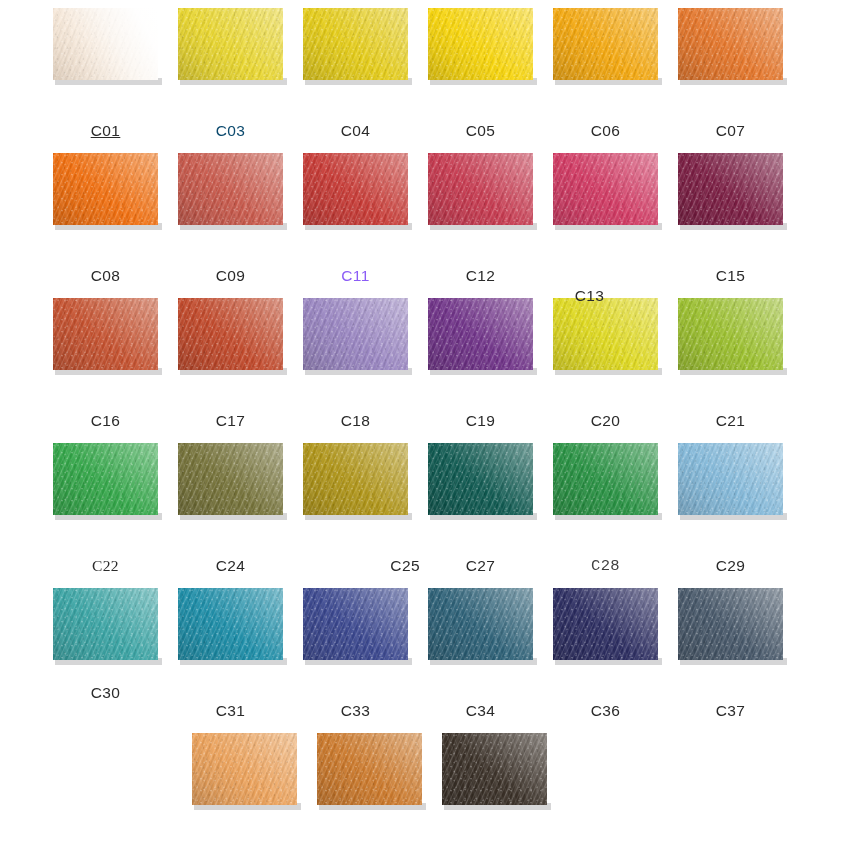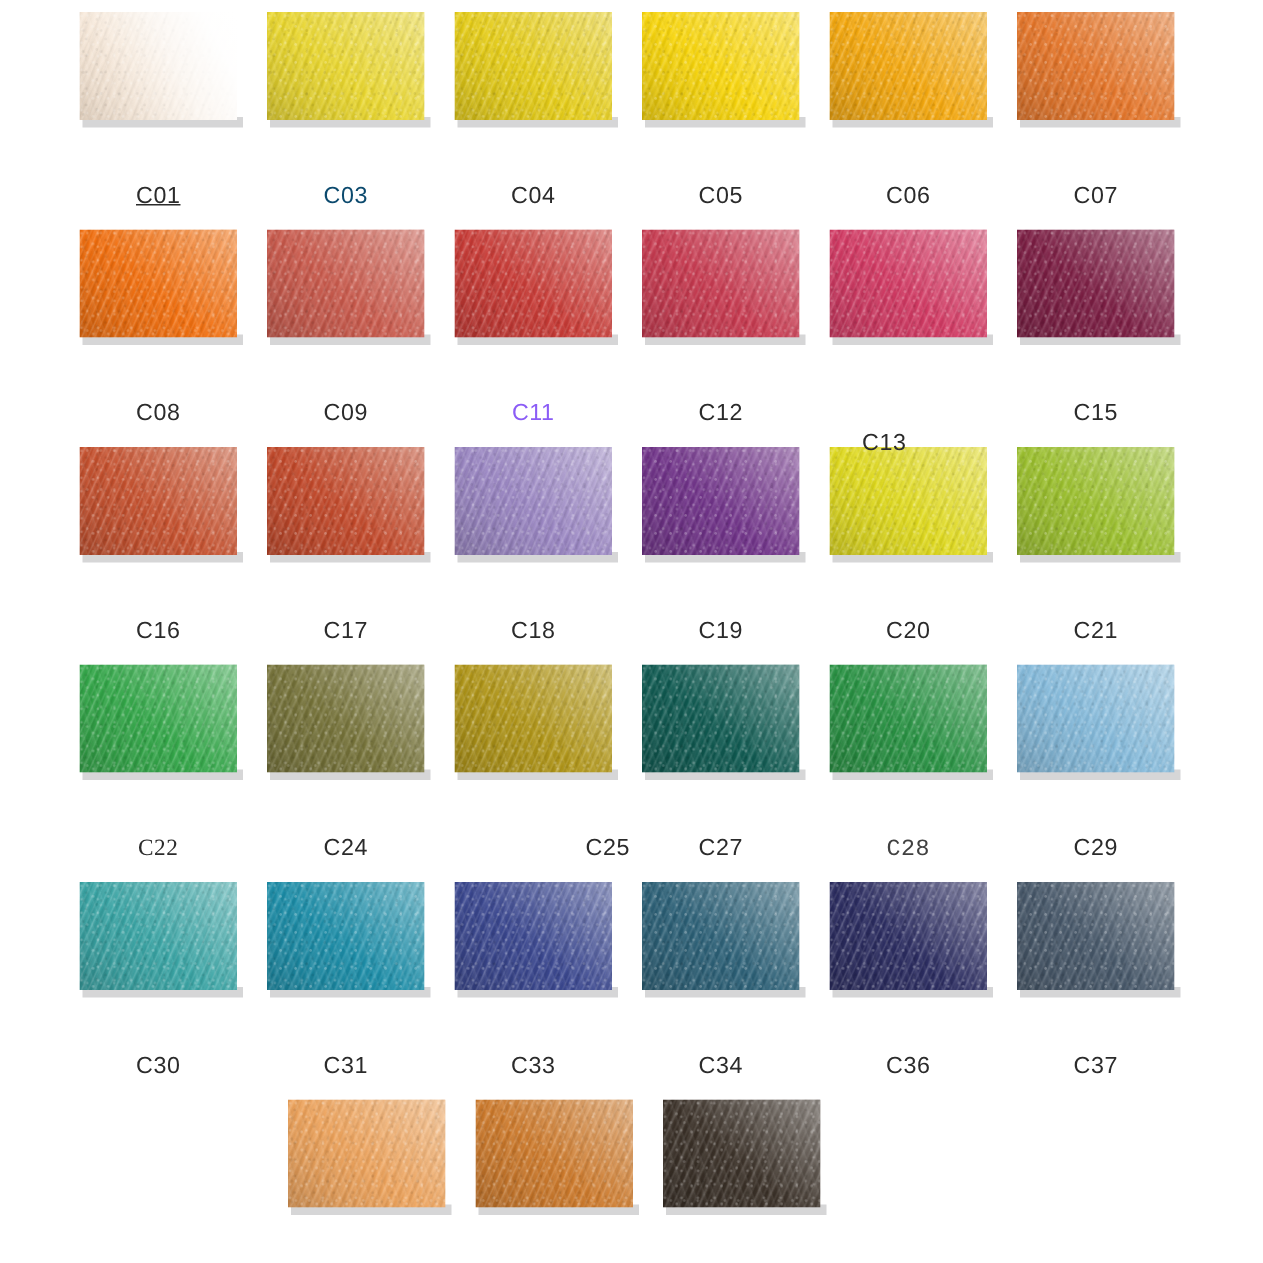--- a/index.html
+++ b/index.html
@@ -543,19 +543,19 @@
     <div class="swatch-label" style="left: 291px; top: 412px; color: rgb(43, 43, 43);">C18</div>
     <div class="swatch-label" style="left: 416px; top: 412px; color: rgb(43, 43, 43);">C19</div>
     <div class="swatch-label" style="left: 541px; top: 412px; color: rgb(43, 43, 43);">C20</div>
     <div class="swatch-label" style="left: 666px; top: 412px; color: rgb(43, 43, 43);">C21</div>
     <div class="swatch-label" style="left: 41px; top: 557px; color: rgb(43, 43, 43); font-family: Liberation Serif, serif;">C22</div>
     <div class="swatch-label" style="left: 166px; top: 557px; color: rgb(43, 43, 43);">C24</div>
     <div class="swatch-label" style="left: 291px; top: 557px; color: rgb(43, 43, 43); text-align: right;">C25</div>
     <div class="swatch-label" style="left: 416px; top: 557px; color: rgb(43, 43, 43);">C27</div>
     <div class="swatch-label" style="left: 541px; top: 557px; color: #404040; font-family: Liberation Mono, monospace;">C28</div>
     <div class="swatch-label" style="left: 666px; top: 557px; color: rgb(43, 43, 43);">C29</div>
-    <div class="swatch-label" style="left: 41px; top: 702px; color: rgb(43, 43, 43);">C30</div>
+    <div class="swatch-label" style="left: 41px; top: 684px; color: rgb(43, 43, 43);">C30</div>
     <div class="swatch-label" style="left: 166px; top: 702px; color: rgb(43, 43, 43);">C31</div>
     <div class="swatch-label" style="left: 291px; top: 702px; color: rgb(43, 43, 43);">C33</div>
     <div class="swatch-label" style="left: 416px; top: 702px; color: rgb(43, 43, 43);">C34</div>
     <div class="swatch-label" style="left: 541px; top: 702px; color: rgb(43, 43, 43);">C36</div>
     <div class="swatch-label" style="left: 666px; top: 702px; color: rgb(43, 43, 43);">C37</div>
   </div>
 
 </body></html>

